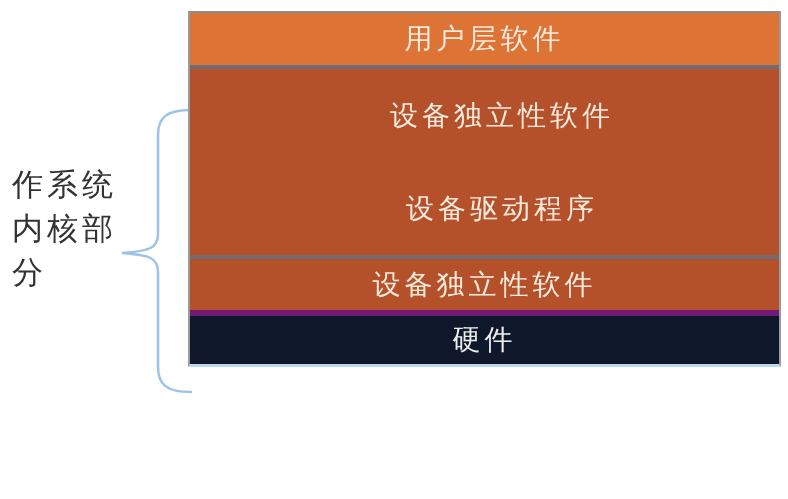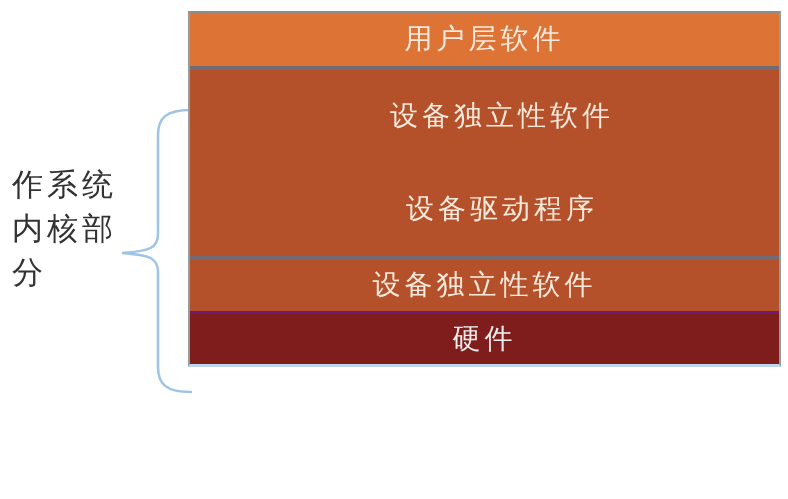--- a/index.html
+++ b/index.html
@@ -66,22 +66,22 @@
     align-items: center;
     justify-content: center;
     width: 100%;
   }
   .layer-interrupt {
     height: 93px;
     background: #b4512b;
   }
   .layer-hardware {
     height: 93px;
-    background: #7f1d1d;
-    border-top: 3px solid #701a75;
+    background: #0f172a;
+    border-top: 6px solid #701a75;
   }
   .layer-hardware .layer-label {
     color: #ededed;
   }
 
   
   .side-label {
     position: absolute;
     left: 12px;
     top: 163px;

